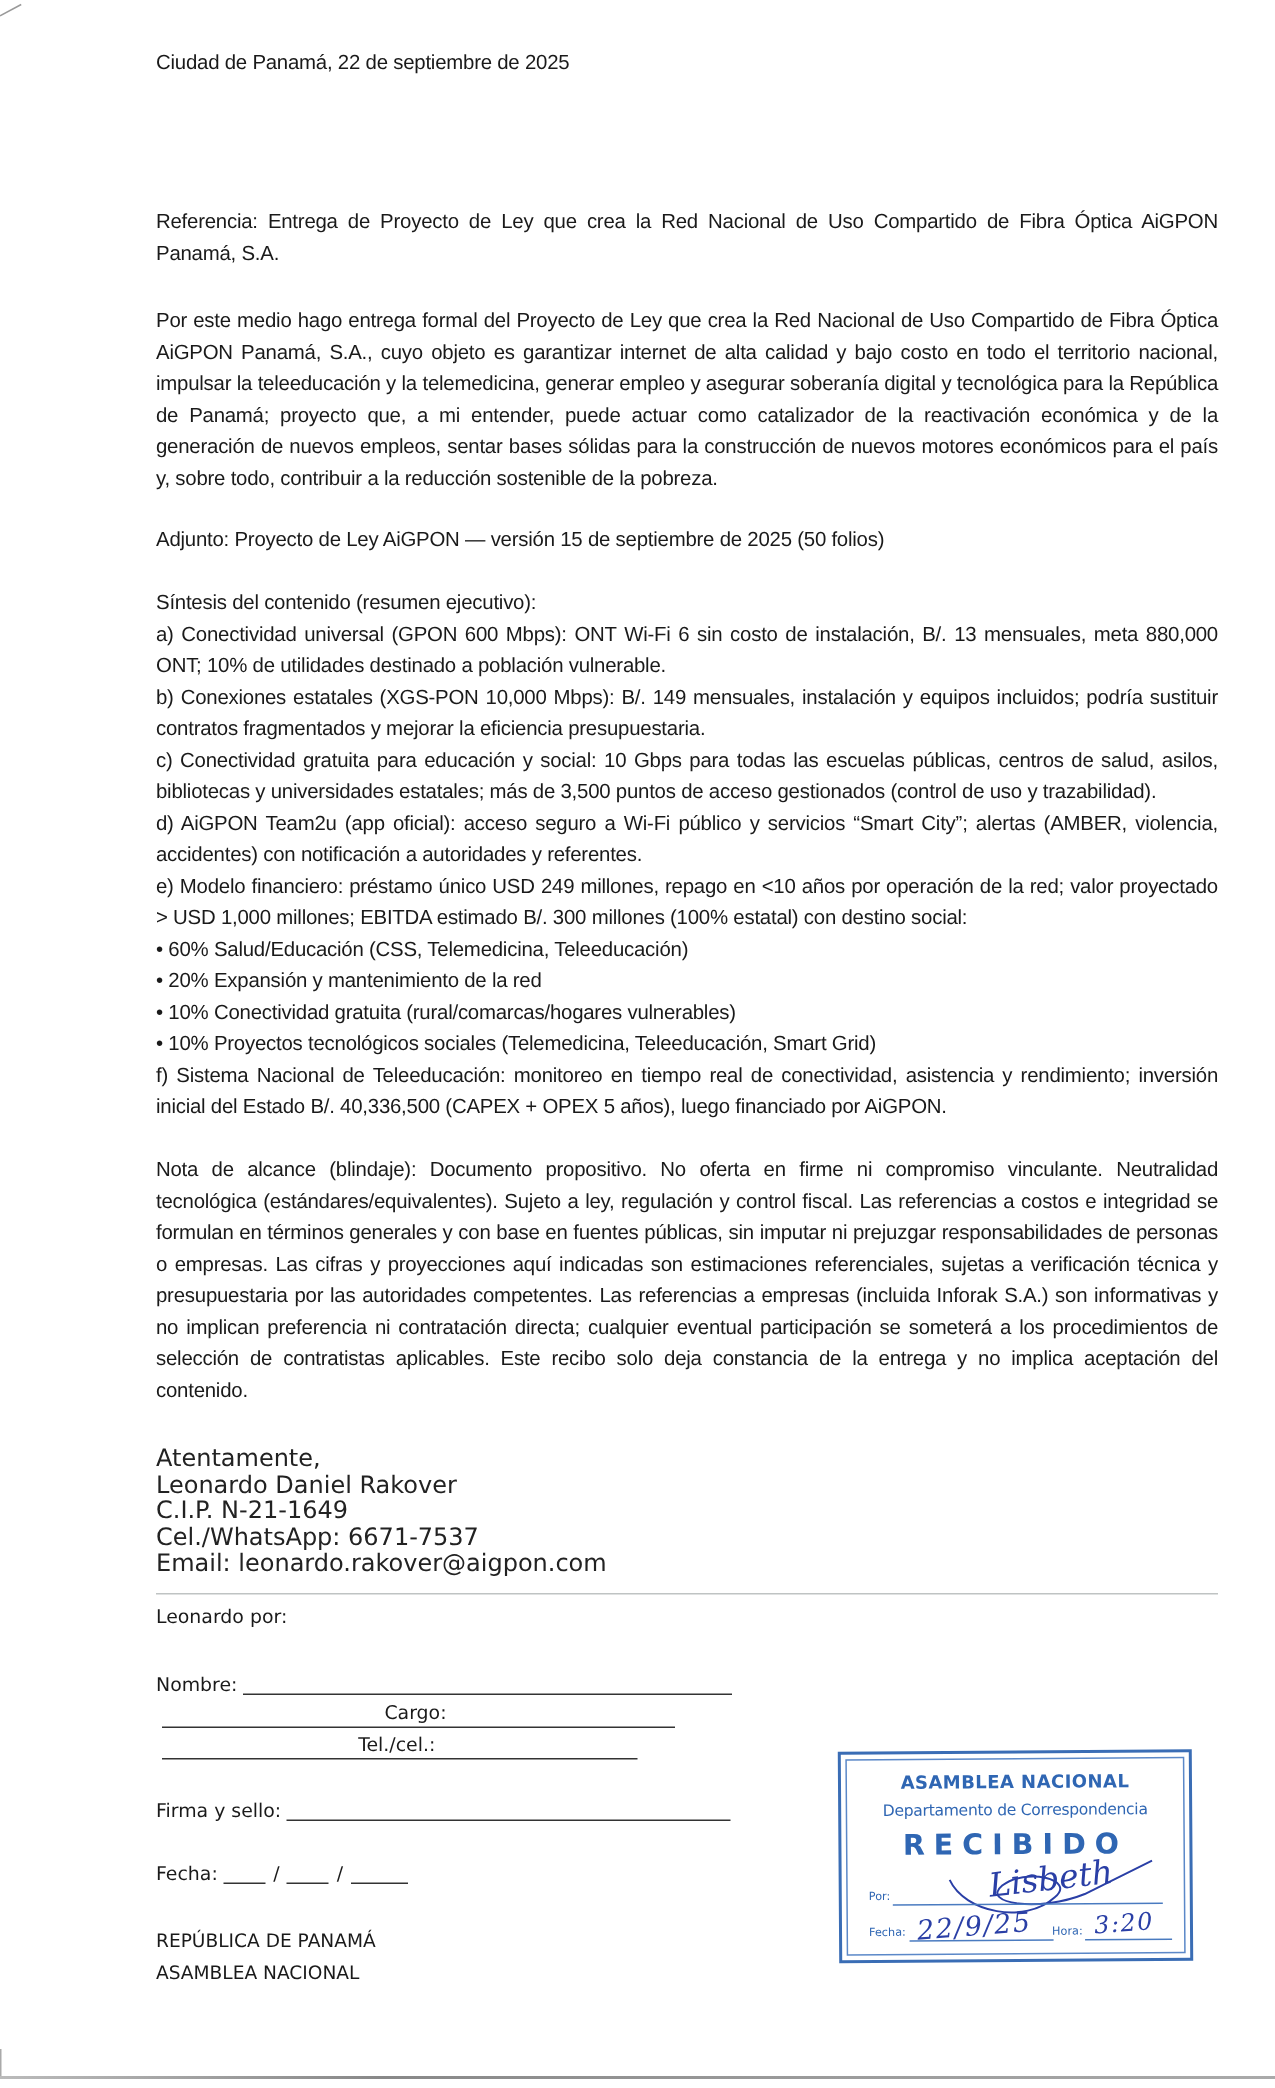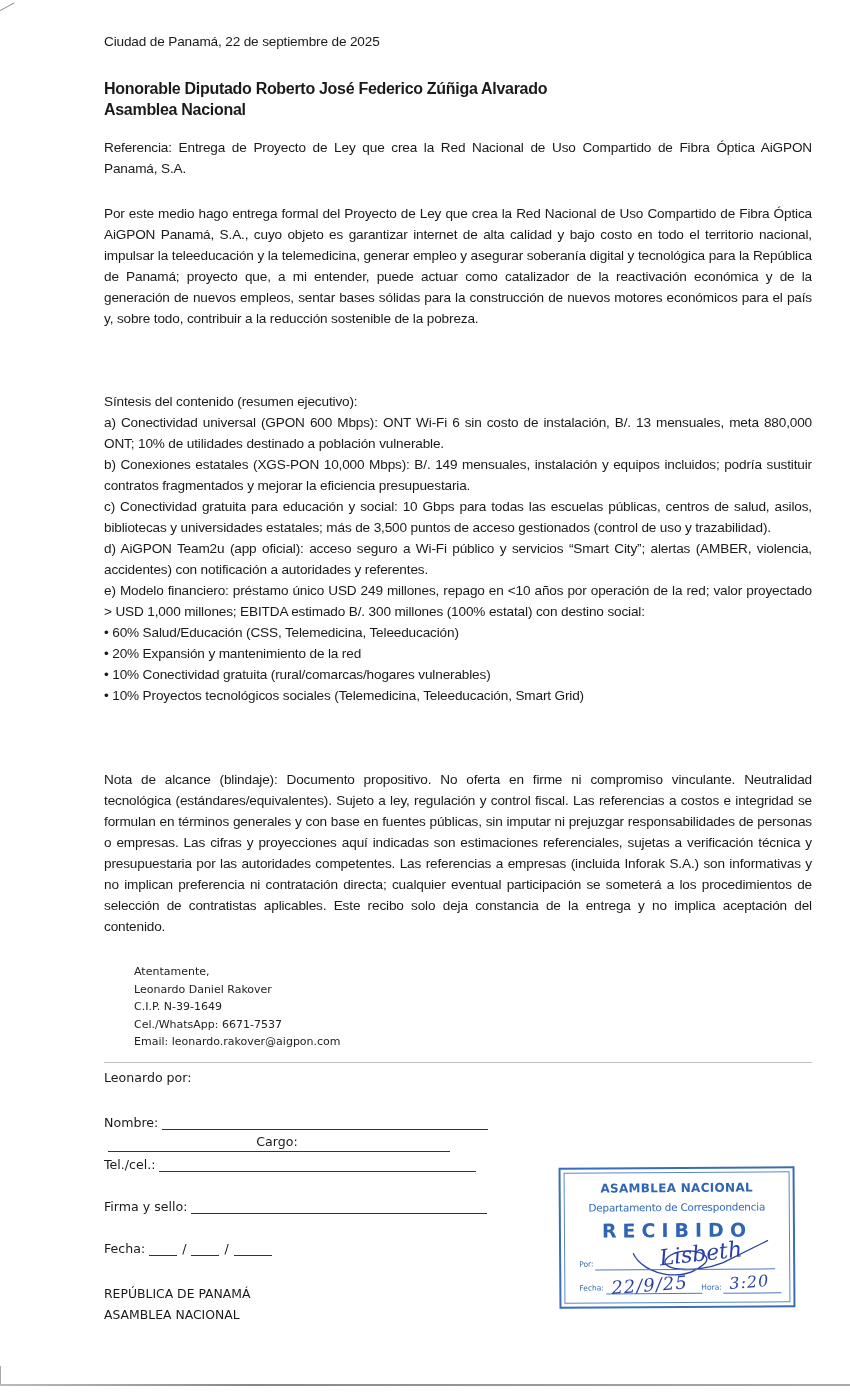--- a/index.html
+++ b/index.html
@@ -26,32 +26,32 @@
     .date-line { top: 31px; }
     .addressee { top: 78px; font-size: 16px; font-weight: bold; line-height: 21px; letter-spacing: -0.3px; }
     .reference { top: 137px; }
     .body-para { top: 203px; }
     .attachment { top: 349px; }
     .synthesis { top: 391px; }
     .synthesis .item { display: block; text-align: justify; text-align-last: left; }
     .synthesis .bullet { display: block; }
     .scope-note { top: 769px; }
 
-    .signature { position: absolute; left: 104px; top: 963px; font-family: "DejaVu Sans", sans-serif; font-size: 11px; line-height: 17.5px; color: #222; margin-left: 30px; }
+    .signature { position: absolute; left: 104px; top: 963px; font-family: "DejaVu Sans", sans-serif; font-size: 16px; line-height: 17.5px; color: #222; }
     .signature span { display: block; }
 
     .separator { position: absolute; left: 104px; top: 1062px; width: 708px; height: 1px; background: #bfc3c3; }
 
     .receipt { position: absolute; left: 104px; font-family: "DejaVu Sans", sans-serif; font-size: 12.6px; color: #1a1a1a; }
     .recv-by { top: 1070px; }
     .field-row { position: absolute; left: 104px; font-family: "DejaVu Sans", sans-serif; font-size: 12.6px; display: flex; align-items: center; height: 18px; }
     .field-line { border-bottom: 1px solid #333; margin-left: 4px; height: 14px; }
     .f-nombre { top: 1113px; } .f-nombre .field-line { width: 326px; }
     .f-cargo  { top: 1134px; flex-direction: column; } .f-cargo .field-line { width: 342px; }
-    .f-tel    { top: 1155px; } .f-tel .field-line { width: 317px; }
+    .f-tel    { top: 1155px; flex-direction: column; } .f-tel .field-line { width: 317px; }
     .f-firma  { top: 1197px; } .f-firma .field-line { width: 296px; }
     .f-fecha  { top: 1239px; }
     .f-fecha .seg { border-bottom: 1px solid #333; height: 14px; margin: 0 4px; }
     .f-fecha .sep { padding: 0 1px; }
 
     .footer-org { position: absolute; left: 104px; top: 1283px; font-family: "DejaVu Sans", sans-serif; font-size: 12.4px; line-height: 21px; }
     .footer-org span { display: block; }
 
     
     .stamp {
@@ -79,52 +79,50 @@
     .sig-loop { position: absolute; left: 62px; top: 66px; width: 150px; height: 50px; }
   </style>
 </head>
 <body>
 
 <div class="page">
   <div class="corner-mark"></div>
 
   <div class="text date-line">Ciudad de Panamá, 22 de septiembre de 2025</div>
 
-  <div class="text addressee">
-    <span class="block-line">Honorable Diputado Roberto José Federico Zúñiga Alvarado</span>
-    <span class="block-line">Asamblea Nacional</span>
-  </div>
 
   <div class="text reference">
     <span class="block-line" style="text-align:justify;text-align-last:justify;">Referencia: Entrega de Proyecto de Ley que crea la Red Nacional de Uso Compartido de Fibra Óptica AiGPON</span>
     <span class="block-line">Panamá, S.A.</span>
   </div>
 
   <div class="text body-para justify-last">Por este medio hago entrega formal del Proyecto de Ley que crea la Red Nacional de Uso Compartido de Fibra Óptica AiGPON Panamá, S.A., cuyo objeto es garantizar internet de alta calidad y bajo costo en todo el territorio nacional, impulsar la teleeducación y la telemedicina, generar empleo y asegurar soberanía digital y tecnológica para la República de Panamá; proyecto que, a mi entender, puede actuar como catalizador de la reactivación económica y de la generación de nuevos empleos, sentar bases sólidas para la construcción de nuevos motores económicos para el país y, sobre todo, contribuir a la reducción sostenible de la pobreza.</div>
 
+  <div class="text attachment">Adjunto: Proyecto de Ley AiGPON — versión 15 de septiembre de 2025 (50 folios)</div>
 
   <div class="text synthesis">
     <span class="block-line">Síntesis del contenido (resumen ejecutivo):</span>
     <span class="item">a) Conectividad universal (GPON 600 Mbps): ONT Wi-Fi 6 sin costo de instalación, B/. 13 mensuales, meta 880,000 ONT; 10% de utilidades destinado a población vulnerable.</span>
     <span class="item">b) Conexiones estatales (XGS-PON 10,000 Mbps): B/. 149 mensuales, instalación y equipos incluidos; podría sustituir contratos fragmentados y mejorar la eficiencia presupuestaria.</span>
     <span class="item">c) Conectividad gratuita para educación y social: 10 Gbps para todas las escuelas públicas, centros de salud, asilos, bibliotecas y universidades estatales; más de 3,500 puntos de acceso gestionados (control de uso y trazabilidad).</span>
     <span class="item">d) AiGPON Team2u (app oficial): acceso seguro a Wi-Fi público y servicios “Smart City”; alertas (AMBER, violencia, accidentes) con notificación a autoridades y referentes.</span>
     <span class="item">e) Modelo financiero: préstamo único USD 249 millones, repago en &lt;10 años por operación de la red; valor proyectado &gt; USD 1,000 millones; EBITDA estimado B/. 300 millones (100% estatal) con destino social:</span>
     <span class="bullet">• 60% Salud/Educación (CSS, Telemedicina, Teleeducación)</span>
     <span class="bullet">• 20% Expansión y mantenimiento de la red</span>
     <span class="bullet">• 10% Conectividad gratuita (rural/comarcas/hogares vulnerables)</span>
     <span class="bullet">• 10% Proyectos tecnológicos sociales (Telemedicina, Teleeducación, Smart Grid)</span>
+    <span class="item">f) Sistema Nacional de Teleeducación: monitoreo en tiempo real de conectividad, asistencia y rendimiento; inversión inicial del Estado B/. 40,336,500 (CAPEX + OPEX 5 años), luego financiado por AiGPON.</span>
   </div>
 
   <div class="text scope-note justify-last">Nota de alcance (blindaje): Documento propositivo. No oferta en firme ni compromiso vinculante. Neutralidad tecnológica (estándares/equivalentes). Sujeto a ley, regulación y control fiscal. Las referencias a costos e integridad se formulan en términos generales y con base en fuentes públicas, sin imputar ni prejuzgar responsabilidades de personas o empresas. Las cifras y proyecciones aquí indicadas son estimaciones referenciales, sujetas a verificación técnica y presupuestaria por las autoridades competentes. Las referencias a empresas (incluida Inforak S.A.) son informativas y no implican preferencia ni contratación directa; cualquier eventual participación se someterá a los procedimientos de selección de contratistas aplicables. Este recibo solo deja constancia de la entrega y no implica aceptación del contenido.</div>
 
   <div class="signature">
     <span>Atentamente,</span>
     <span>Leonardo Daniel Rakover</span>
-    <span>C.I.P. N-39-1649</span>
+    <span>C.I.P. N-21-1649</span>
     <span>Cel./WhatsApp: 6671-7537</span>
     <span>Email: leonardo.rakover@aigpon.com</span>
   </div>
 
   <div class="separator"></div>
 
   <div class="receipt recv-by">Leonardo por:</div>
 
   <div class="field-row f-nombre">
     <span>Nombre:</span>

